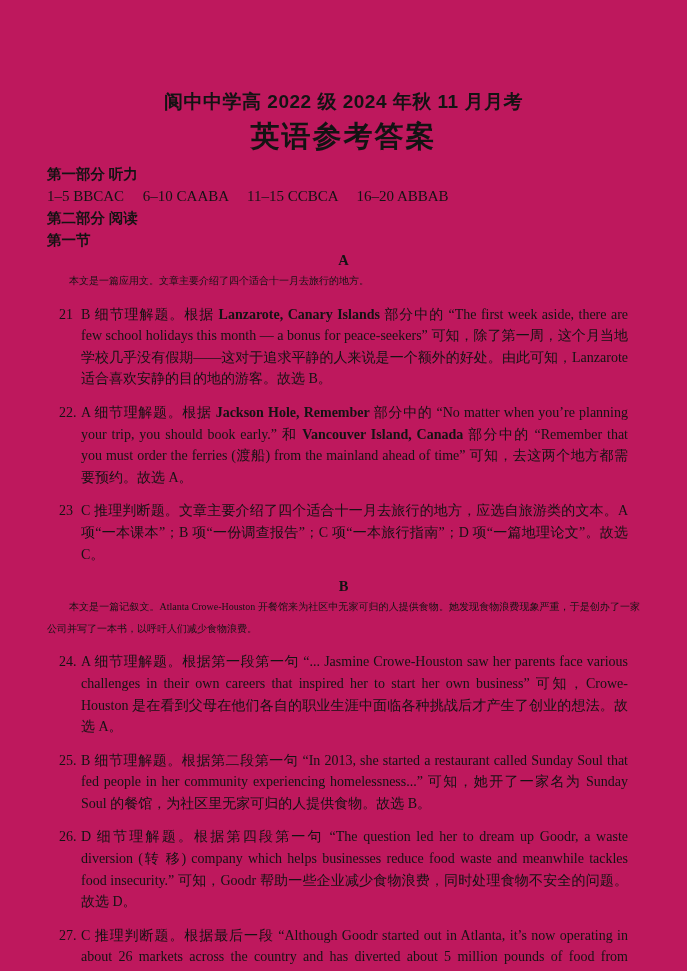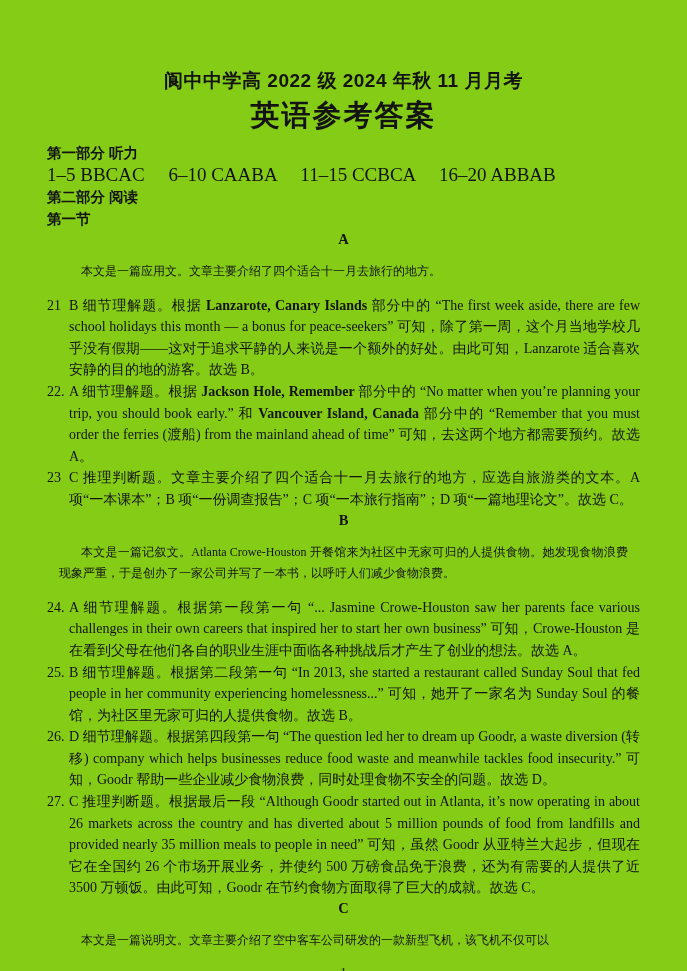--- a/index.html
+++ b/index.html
@@ -1,24 +1,24 @@
 <!DOCTYPE html>
 <html><head>
 <meta charset="utf-8">
 <style>
   html, body { margin: 0; padding: 0; background: #ffffff; }
   .page {
     position: relative;
     width: 687px;
     height: 971px;
     margin: 0 auto;
-    background: #84cc16;
+    background: #be185d;
     color: #131313;
     box-sizing: border-box;
-    padding: 68px 47px 0 47px;
+    padding: 89px 47px 0 47px;
     font-family: "Liberation Serif", "DejaVu Serif", serif;
     overflow: hidden;
   }
   .doc-title {
     text-align: center;
     font-family: "Liberation Sans", "DejaVu Sans", sans-serif;
     font-weight: 700;
     font-size: 19px;
     line-height: 26px;
     letter-spacing: 0.5px;
@@ -27,59 +27,59 @@
   .doc-subtitle {
     text-align: center;
     font-family: "Liberation Sans", "DejaVu Sans", sans-serif;
     font-weight: 800;
     font-size: 29px;
     line-height: 38px;
     letter-spacing: 2px;
     margin: 2px 0 8px 0;
   }
   .part-heading {
-    font-family: Liberation Sans, sans-serif;
+    font-family: Liberation Serif, serif;
     font-weight: 700;
     font-size: 14.5px;
     line-height: 22px;
     margin: 0;
   }
   .answers-line {
-    font-size: 19px;
+    font-size: 15px;
     line-height: 22px;
     white-space: pre-wrap;
     margin: 0;
   }
   .sub-heading {
     font-size: 14.5px;
     line-height: 22px;
     margin: 0;
     font-weight: bold;
   }
   .passage-label {
     text-align: center;
     font-weight: 700;
     font-size: 14.5px;
     line-height: 19px;
     margin: 0;
   }
   .intro {
-    font-size: 12px;
+    font-size: 10px;
     line-height: 21.6px;
     text-align: justify;
     text-indent: 22px;
-    margin: 12px;
+    margin: 0;
   }
   .item {
     font-size: 14px;
     line-height: 21.6px;
     text-align: justify;
     padding-left: 22px;
     text-indent: -22px;
-    margin: 0;
+    margin: 12px;
   }
   .item .num {
     display: inline-block;
     width: 22px;
     text-indent: 0;
   }
   .b { font-weight: 700; }
   .page-number {
     text-align: center;
     font-size: 12px;

